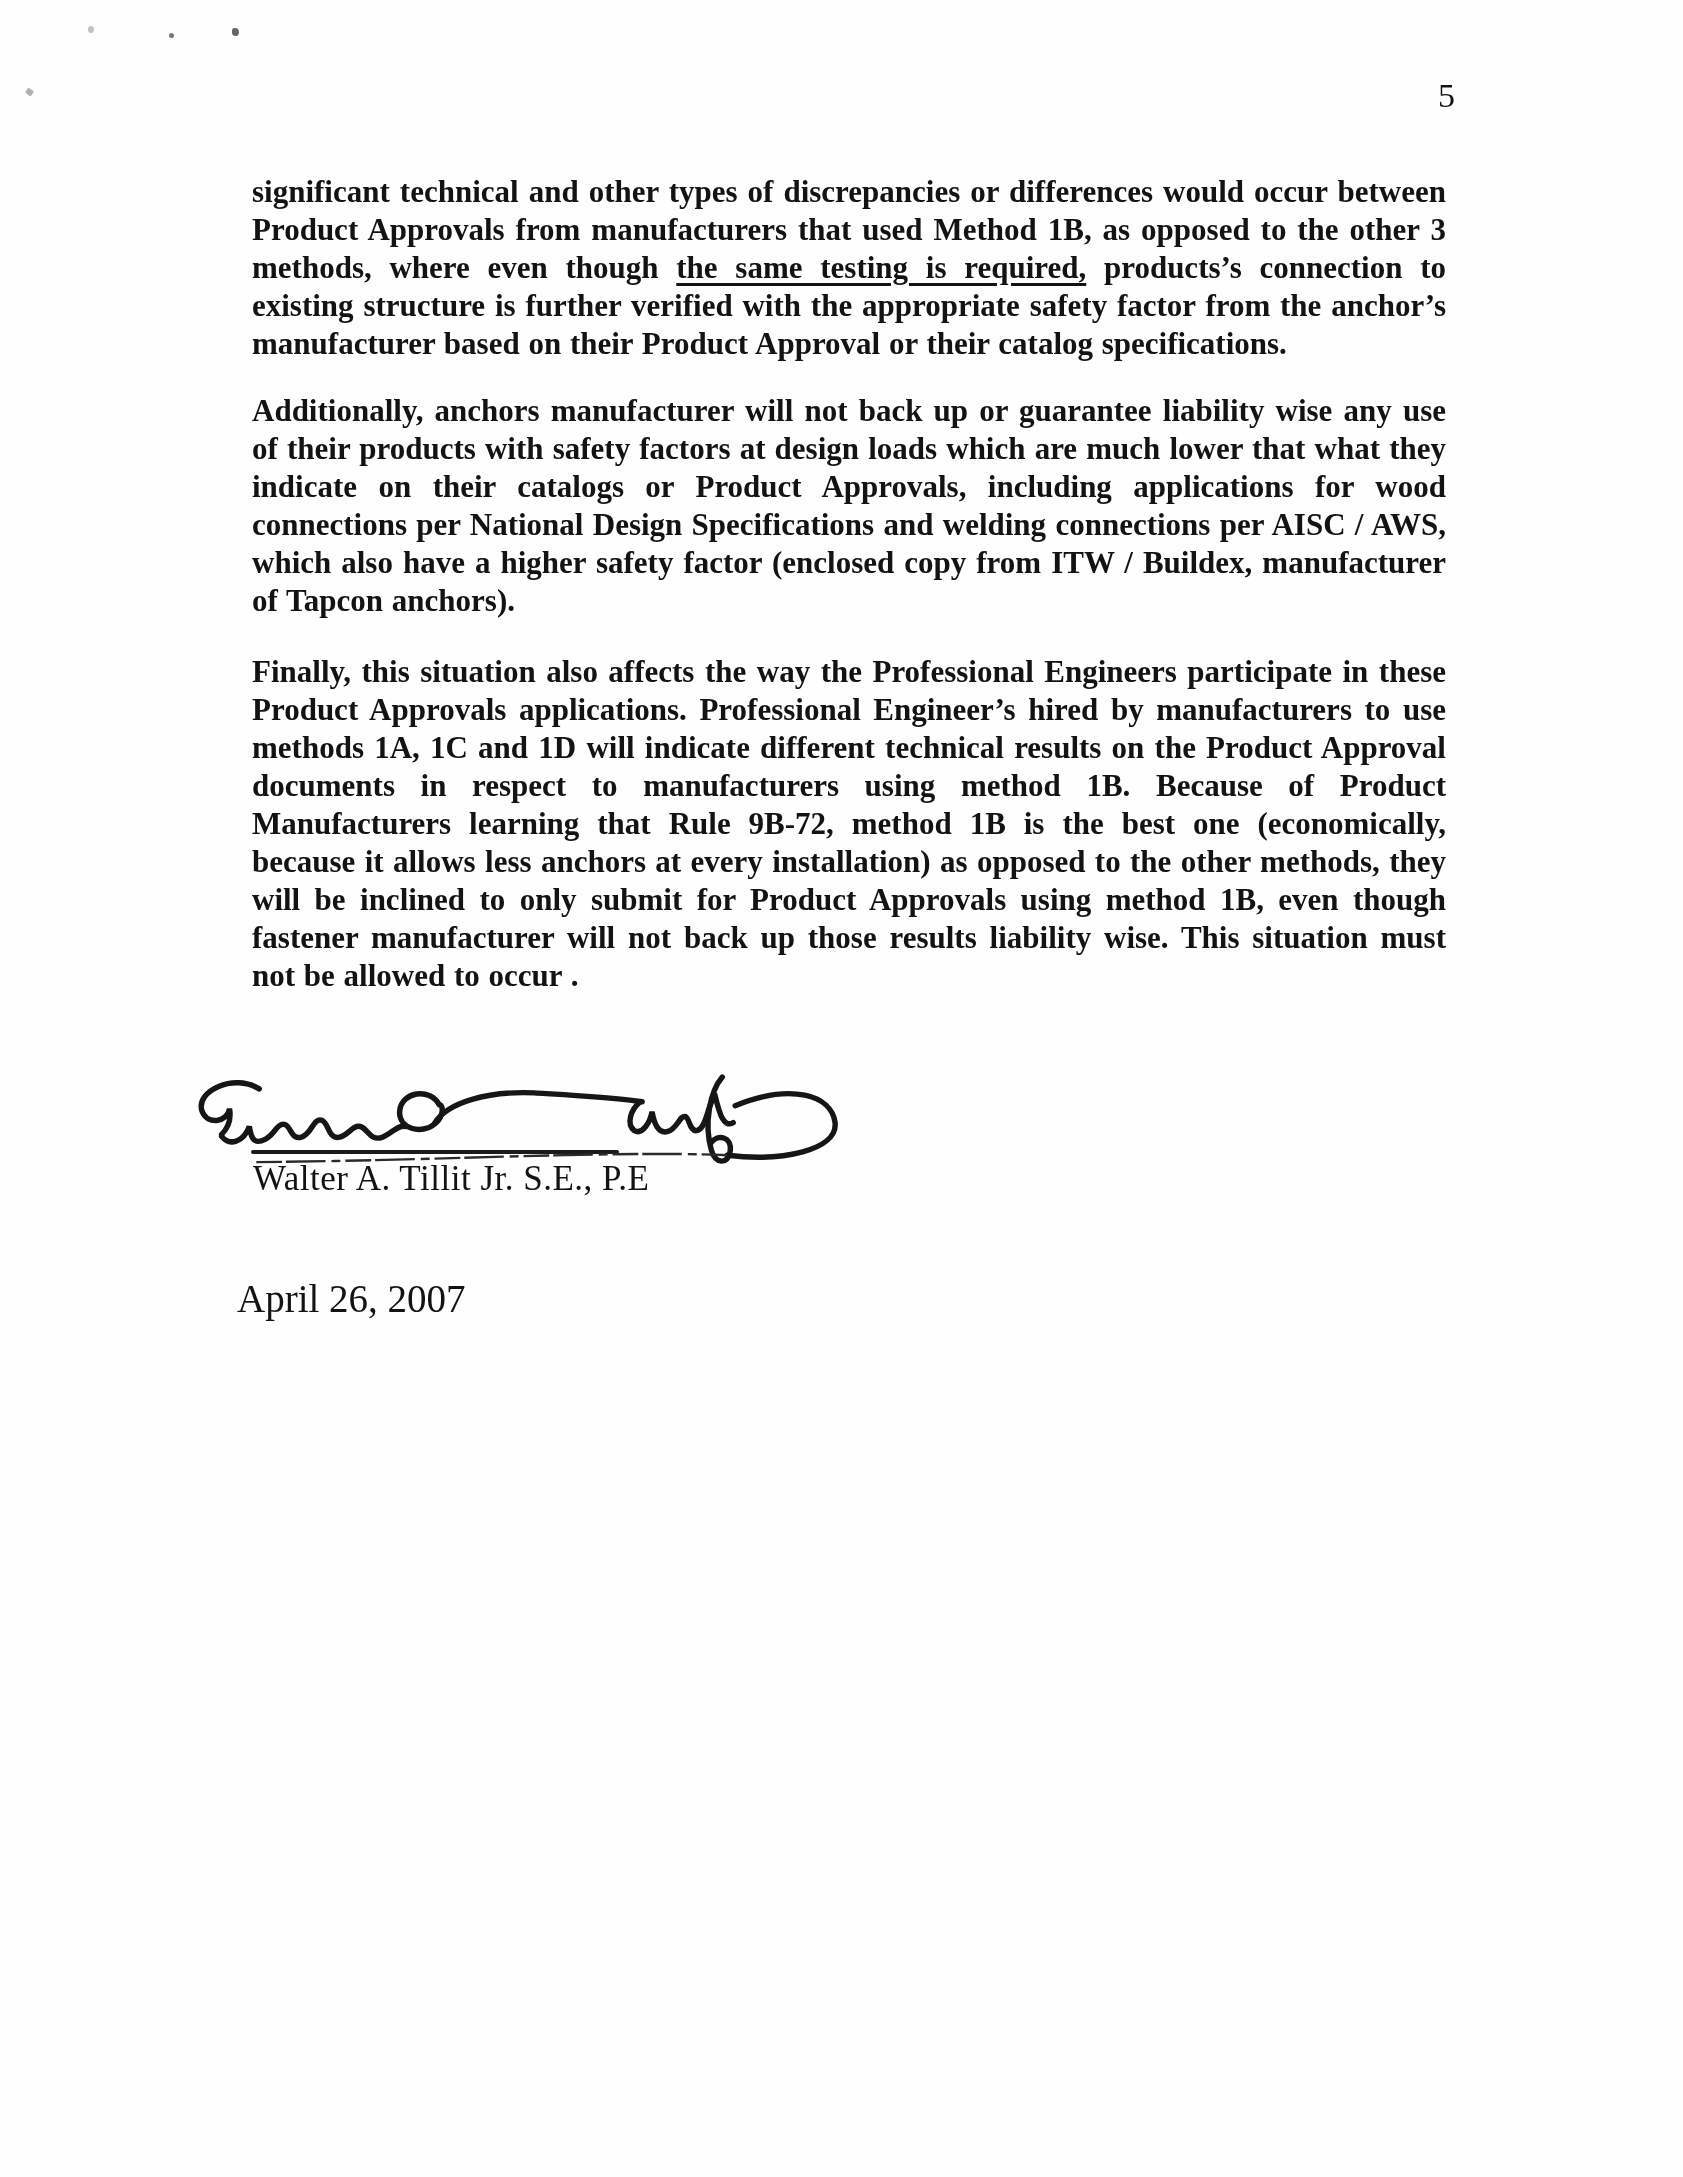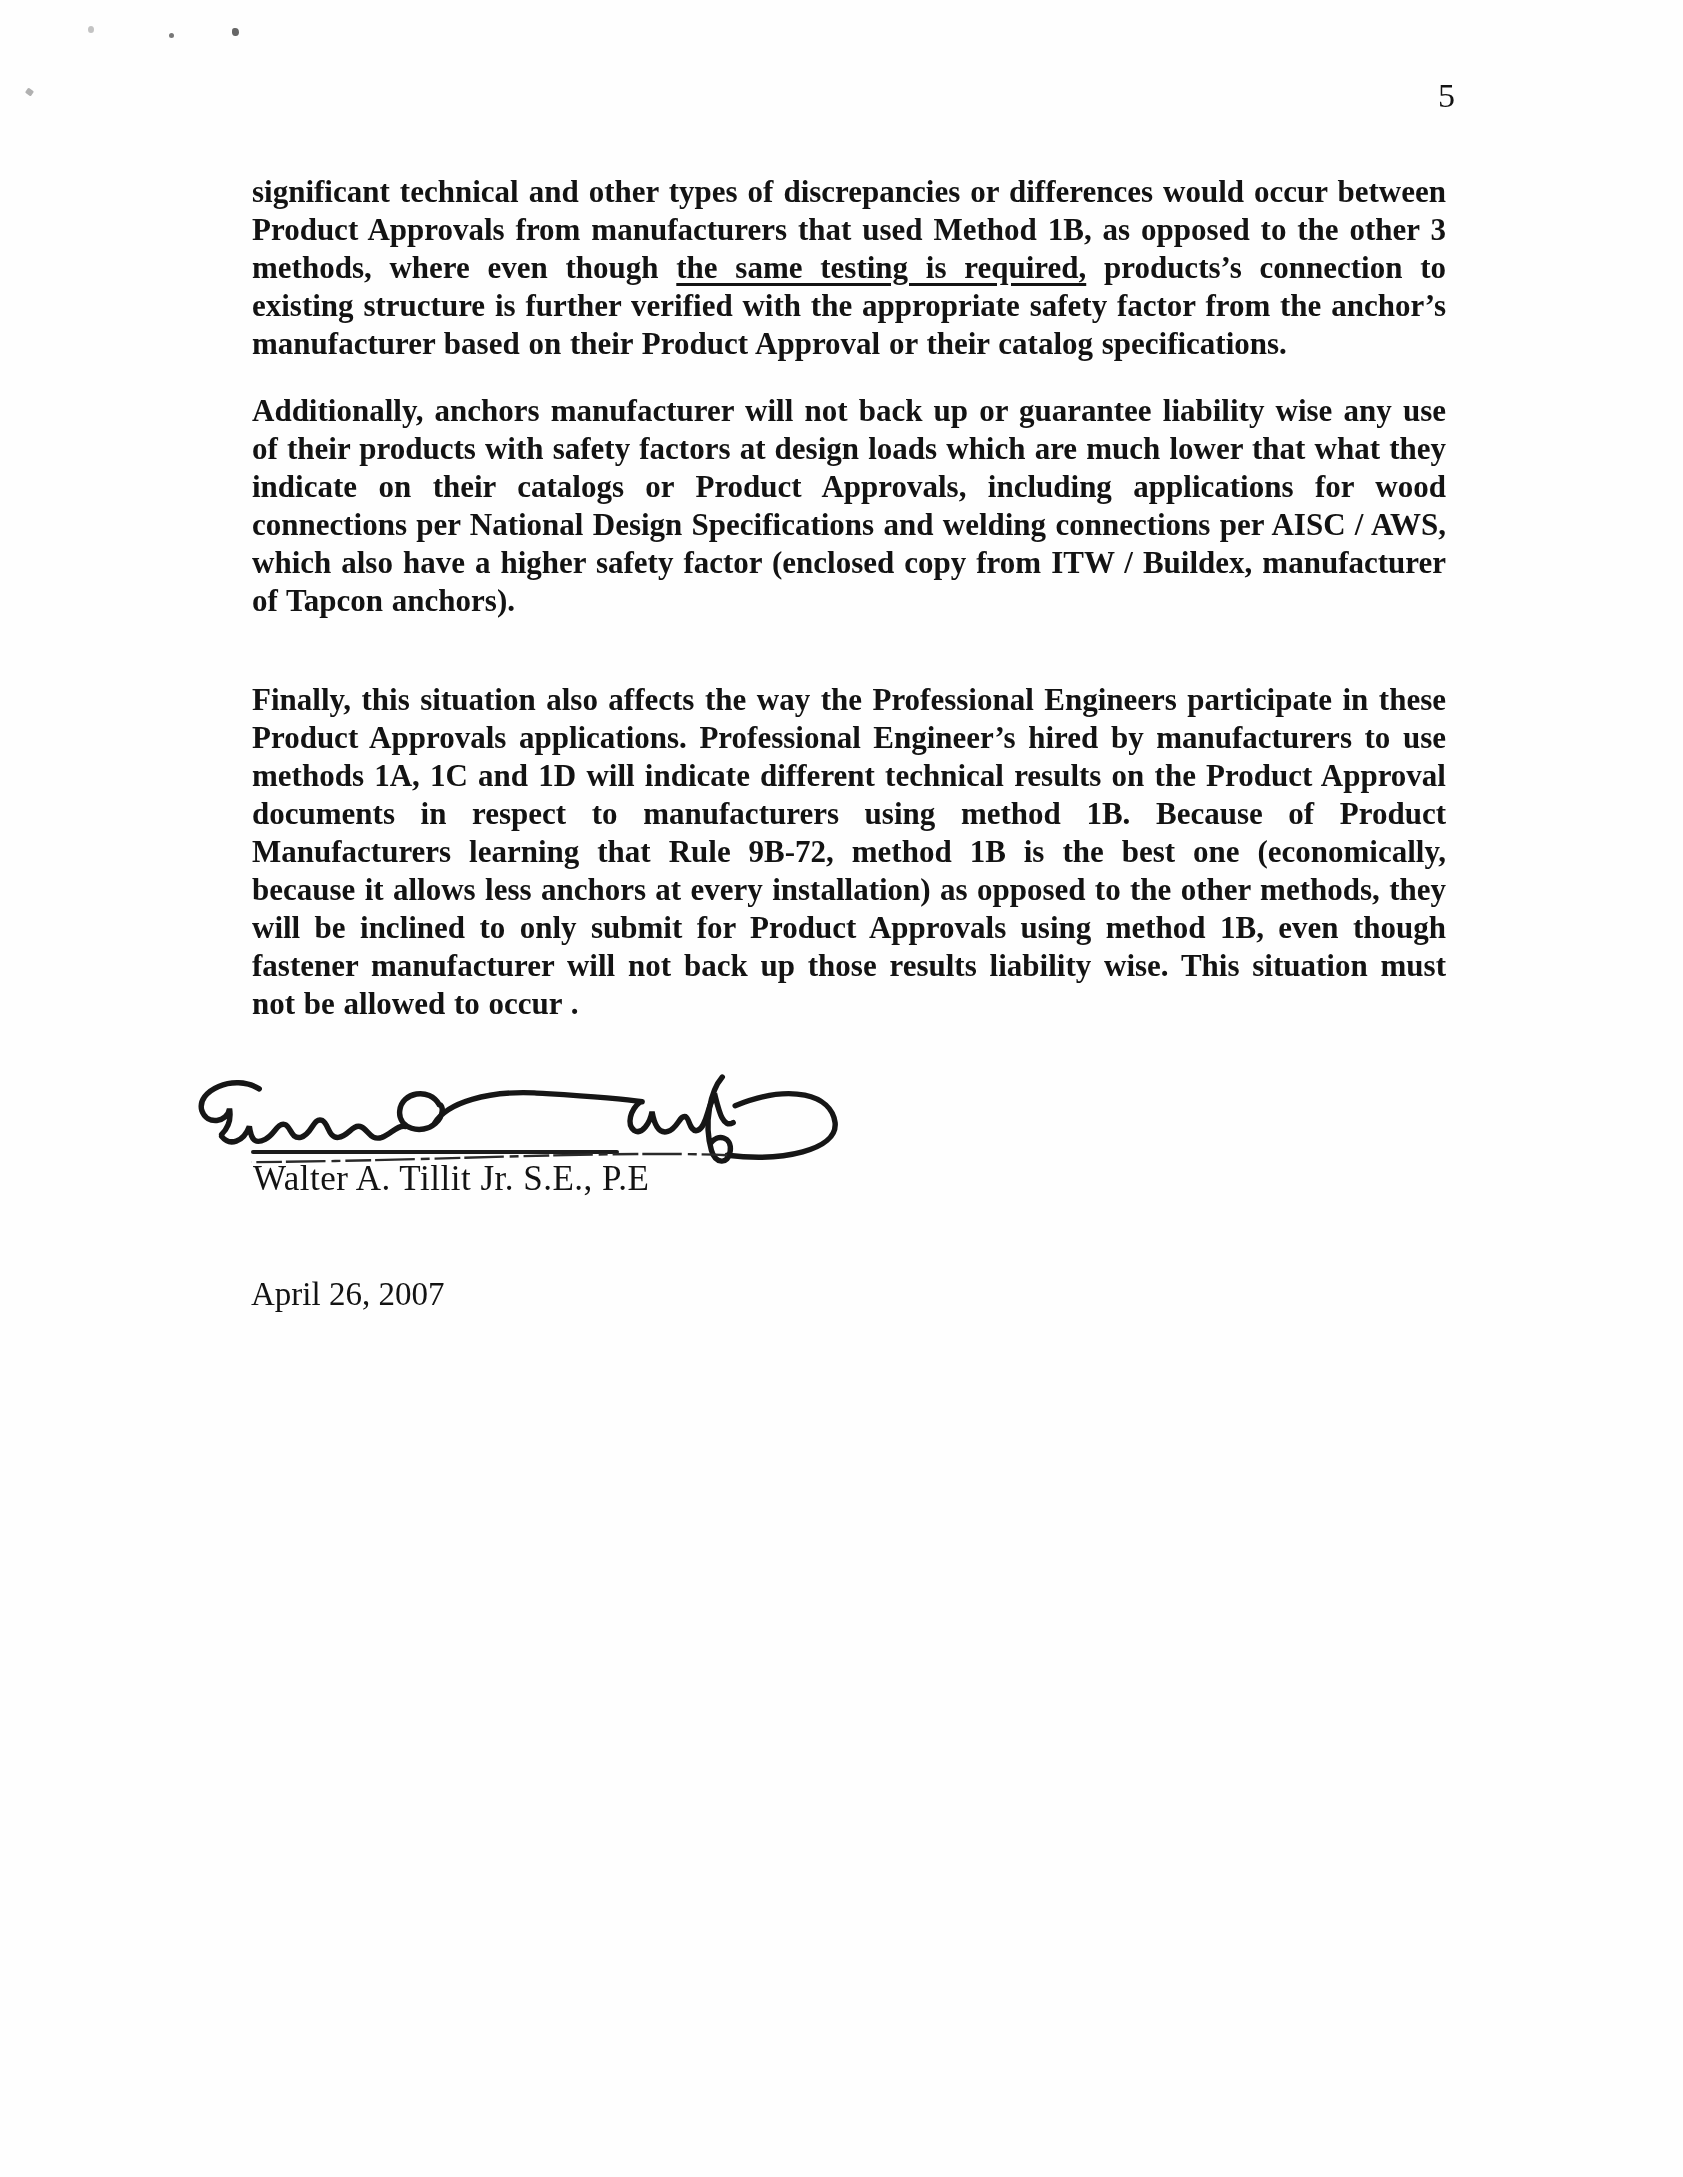--- a/index.html
+++ b/index.html
@@ -35,21 +35,21 @@
     left: 252px; top: 173px;
     width: 1194px;
     font-size: 31px;
     line-height: 38px;
     text-align: justify;
     text-align-last: left;
     word-spacing: 1px;
     font-weight: bold;
   }
   .body-text p.p1 { margin-bottom: 29px; }
-  .body-text p.p2 { margin-bottom: 61px; }
+  .body-text p.p2 { margin-bottom: 33px; }
   .u {
     text-decoration: underline;
     text-underline-offset: 5px;
     text-decoration-thickness: 2.5px;
   }
 
   .signature-svg {
     position: absolute;
     left: 188px; top: 1065px;
     width: 655px; height: 123px;
@@ -70,22 +70,22 @@
     position: absolute;
     left: 253px; top: 1159px;
     font-size: 35px;
     letter-spacing: 0.5px;
     z-index: 1;
     white-space: nowrap;
   }
 
   .letter-date {
     position: absolute;
-    left: 251px; top: 1276px;
-    font-size: 33px;
+    left: 237px; top: 1276px;
+    font-size: 39px;
     white-space: nowrap;
   }
 </style>
 </head>
 <body>
 
 <div class="page">
 
   <div class="speck s1"></div>
   <div class="speck s2"></div>

